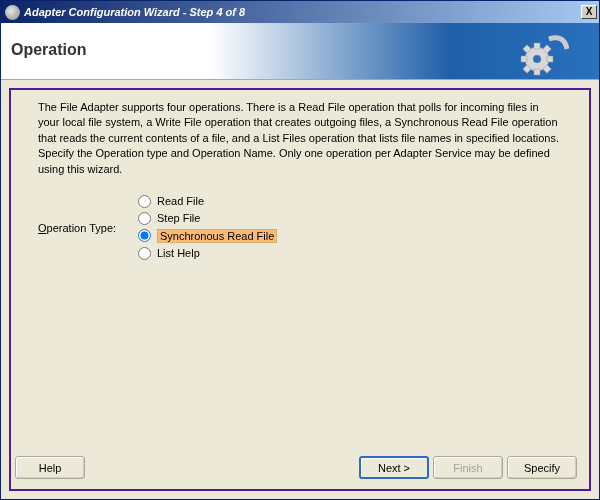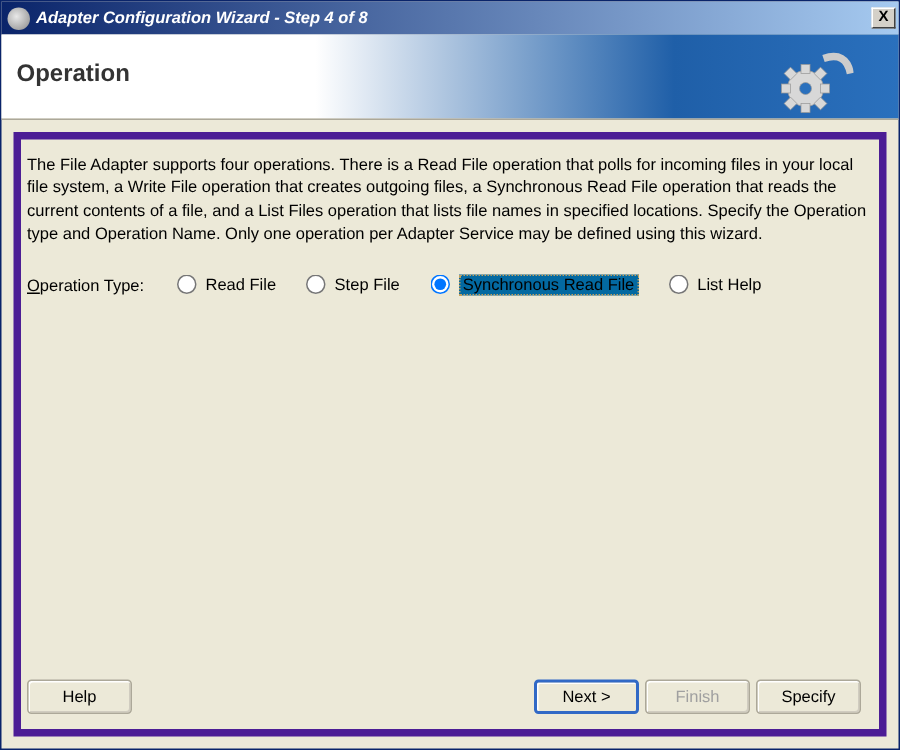--- a/index.html
+++ b/index.html
@@ -76,48 +76,48 @@
   }
   .gear-svg { display: block; }
   .content {
     flex: 1;
     padding: 8px;
     display: flex;
     flex-direction: column;
   }
   .inner-panel {
     flex: 1;
-    border: 5px solid #4c1d95;
-    background: #ece9d8;
-    padding: 10px 4px;
+    border: 2px solid #4c1d95;
+    background: #ece9d8;
+    padding: 10px 27px;
     position: relative;
   }
   .desc {
     color: #000;
     line-height: 1.4;
     margin-bottom: 18px;
   }
   .form-row {
     display: flex;
     align-items: center;
     margin-bottom: 6px;
   }
   .form-label {
     width: 100px;
     padding-top: 2px;
     text-decoration: underline;
     text-decoration-color: transparent;
   }
-  .radio-group { display: flex; gap: 20px; }
+  .radio-group { display: flex; flex-direction: column; gap: 4px; }
   .radio-item { display: flex; align-items: center; gap: 4px; cursor: pointer; }
   .radio-item input { margin: 0 2px 0 0; }
   .radio-item.selected span {
     border: 1px dotted #c0a060;
     padding: 0 2px;
-    background: #0369a1;
+    background: #fdba74;
   }
   .name-row { margin-top: 14px; display: flex; align-items: center; }
   .name-row .form-label { padding-top: 3px; }
   .text-input {
     flex: 1;
     height: 20px;
     border: 1px solid #7f9db9;
     background: #fff;
     padding: 2px 4px;
     font-family: Tahoma, Arial, sans-serif;

